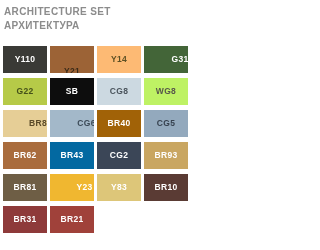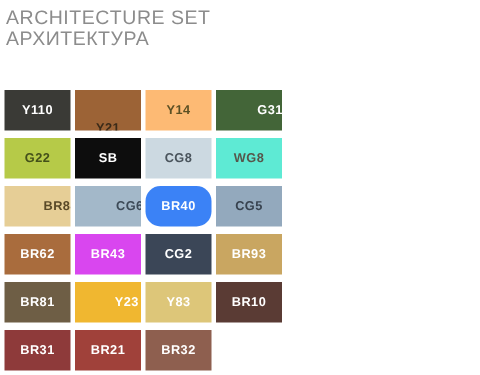--- a/index.html
+++ b/index.html
@@ -20,29 +20,29 @@
     position: relative;
     background: #ffffff;
     box-sizing: border-box;
     padding: 0;
   }
   #title-block {
     padding: 5px 4px 0 4px;
   }
   .title-line {
     color: #8c8c8c;
-    font-size: 13px;
+    font-size: 10px;
     line-height: 14px;
     letter-spacing: 0.35px;
     white-space: nowrap;
-    font-weight: 400;
+    font-weight: 700;
   }
   #swatch-grid {
     position: absolute;
-    top: 60px;
+    top: 46px;
     left: 3px;
     width: 187px;
     display: grid;
     grid-template-columns: repeat(4, 44px);
     grid-auto-rows: 27px;
     column-gap: 3px;
     row-gap: 5px;
   }
   .swatch {
     position: relative;
@@ -85,39 +85,39 @@
       </div>
       <div class="swatch" style="background: rgb(182, 202, 72);">
         <span class="swatch-label" style="color: rgb(68, 80, 26);">G22</span>
       </div>
       <div class="swatch" style="background: rgb(13, 13, 13);">
         <span class="swatch-label" style="color: rgb(255, 255, 255);">SB</span>
       </div>
       <div class="swatch" style="background: rgb(204, 217, 225);">
         <span class="swatch-label" style="color: rgb(74, 84, 92);">CG8</span>
       </div>
-      <div class="swatch" style="background: #5eead4;">
+      <div class="swatch" style="background: #bef264;">
         <span class="swatch-label" style="color: rgb(87, 86, 75);">WG8</span>
       </div>
       <div class="swatch" style="background: rgb(230, 206, 150); padding-left: 31px;">
         <span class="swatch-label" style="color: rgb(90, 74, 40);">BR84</span>
       </div>
       <div class="swatch" style="background: rgb(163, 184, 201);">
         <span class="swatch-label" style="color: rgb(60, 74, 87); padding-left: 29px;">CG6</span>
       </div>
-      <div class="swatch" style="background: #3b82f6; border-radius: 10px;">
+      <div class="swatch" style="background: #a16207;">
         <span class="swatch-label" style="color: rgb(255, 255, 255);">BR40</span>
       </div>
       <div class="swatch" style="background: rgb(147, 169, 189);">
         <span class="swatch-label" style="color: rgb(55, 66, 79);">CG5</span>
       </div>
       <div class="swatch" style="background: rgb(169, 108, 61);">
         <span class="swatch-label" style="color: rgb(255, 255, 255);">BR62</span>
       </div>
-      <div class="swatch" style="background: #d946ef;">
+      <div class="swatch" style="background: #0369a1;">
         <span class="swatch-label" style="color: rgb(255, 255, 255);">BR43</span>
       </div>
       <div class="swatch" style="background: rgb(59, 70, 87); justify-content: center;">
         <span class="swatch-label" style="color: rgb(255, 255, 255);">CG2</span>
       </div>
       <div class="swatch" style="background: rgb(201, 166, 97);">
         <span class="swatch-label" style="color: rgb(255, 255, 255);">BR93</span>
       </div>
       <div class="swatch" style="background: rgb(110, 94, 69);">
         <span class="swatch-label" style="color: rgb(255, 255, 255);">BR81</span>
@@ -130,18 +130,15 @@
       </div>
       <div class="swatch" style="background: rgb(90, 59, 52);">
         <span class="swatch-label" style="color: rgb(255, 255, 255);">BR10</span>
       </div>
       <div class="swatch" style="background: rgb(142, 58, 58);">
         <span class="swatch-label" style="color: rgb(255, 255, 255);">BR31</span>
       </div>
       <div class="swatch" style="background: rgb(160, 65, 58);">
         <span class="swatch-label" style="color: rgb(255, 255, 255);">BR21</span>
       </div>
-      <div class="swatch" style="background: rgb(142, 95, 79);">
-        <span class="swatch-label" style="color: rgb(255, 255, 255);">BR32</span>
-      </div>
     </div>
 
 </div>
 
 </body></html>

